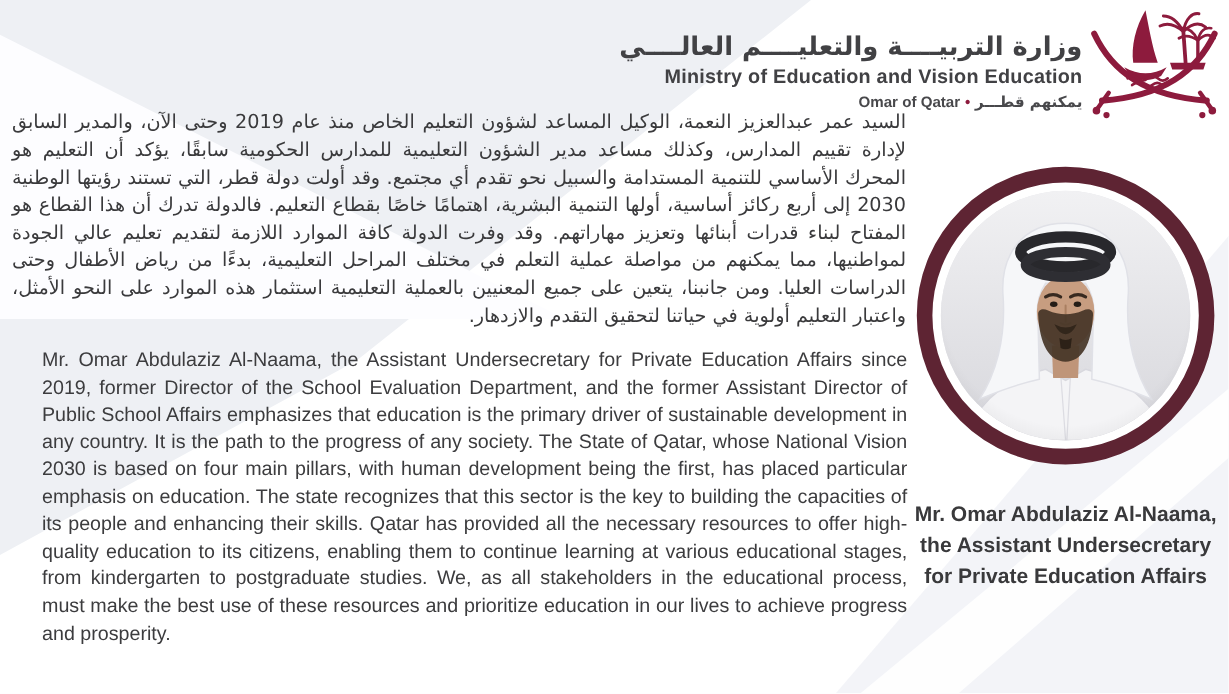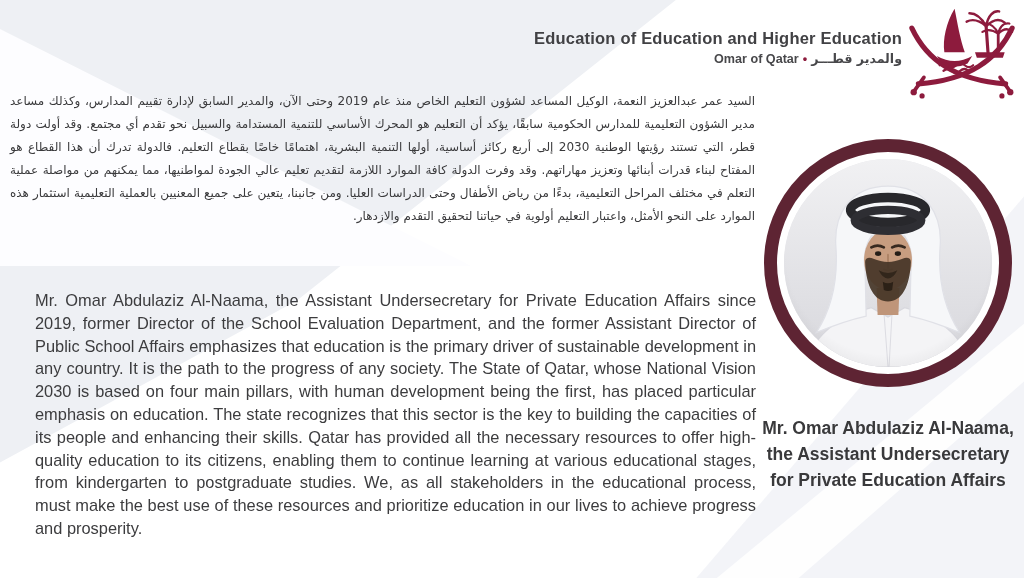--- a/index.html
+++ b/index.html
@@ -31,21 +31,21 @@
   }
   .logo-state .dot{color:#8d1b3d;padding:0 4px;}
   .logo-state .ar{font-family:"DejaVu Sans", sans-serif;direction:rtl;unicode-bidi:isolate;}
   .emblem{position:absolute;top:4px;left:906px;width:112px;height:104px;}
 
   
   .arabic-par{
     position:absolute;top:90px;left:10px;width:745px;
     direction:rtl;text-align:justify;
     font-family:"DejaVu Sans", sans-serif;
-    font-size:12px;line-height:23px;color:#3a3a3c;
+    font-size:16px;line-height:23px;color:#3a3a3c;
   }
   .english-par{
     position:absolute;top:289px;left:35px;width:721px;
     text-align:justify;
     font-size:16.4px;line-height:22.8px;color:#3c3c3e;
   }
 
   
   .portrait-ring{
     position:absolute;top:139px;left:764px;width:248px;height:248px;
@@ -63,23 +63,24 @@
 </style>
 </head>
 <body>
 
 <div class="bg bg-top-left"></div>
 <div class="bg bg-corner-wedge"></div>
 <div class="bg bg-bottom-right"></div>
 <div class="bg bg-streak"></div>
 
 <div class="logo-text">
-  <div class="logo-en">Education of Education and Higher Education</div>
+  <div class="logo-ar">وزارة التربيــــة والتعليــــم العالــــي</div>
+  <div class="logo-en">Ministry of Education and Vision Education</div>
   <div class="logo-state">
-    <span>Omar of Qatar</span><span class="dot">•</span><span class="ar">والمدير قطـــر</span>
+    <span>Omar of Qatar</span><span class="dot">•</span><span class="ar">يمكنهم قطـــر</span>
   </div>
 </div>
 
 <div class="emblem">
   <svg viewBox="0 0 120 112" width="112" height="104" aria-hidden="true">
     <g fill="none" stroke="#8d1b3d" stroke-linecap="round">
       <path d="M6 26 C22 60 52 82 107 86" stroke-width="5.5"></path>
       <path d="M114 26 C98 60 68 82 13 86" stroke-width="5.5"></path>
       <path d="M101 79 L111 93" stroke-width="4"></path>
       <path d="M19 79 L9 93" stroke-width="4"></path>

